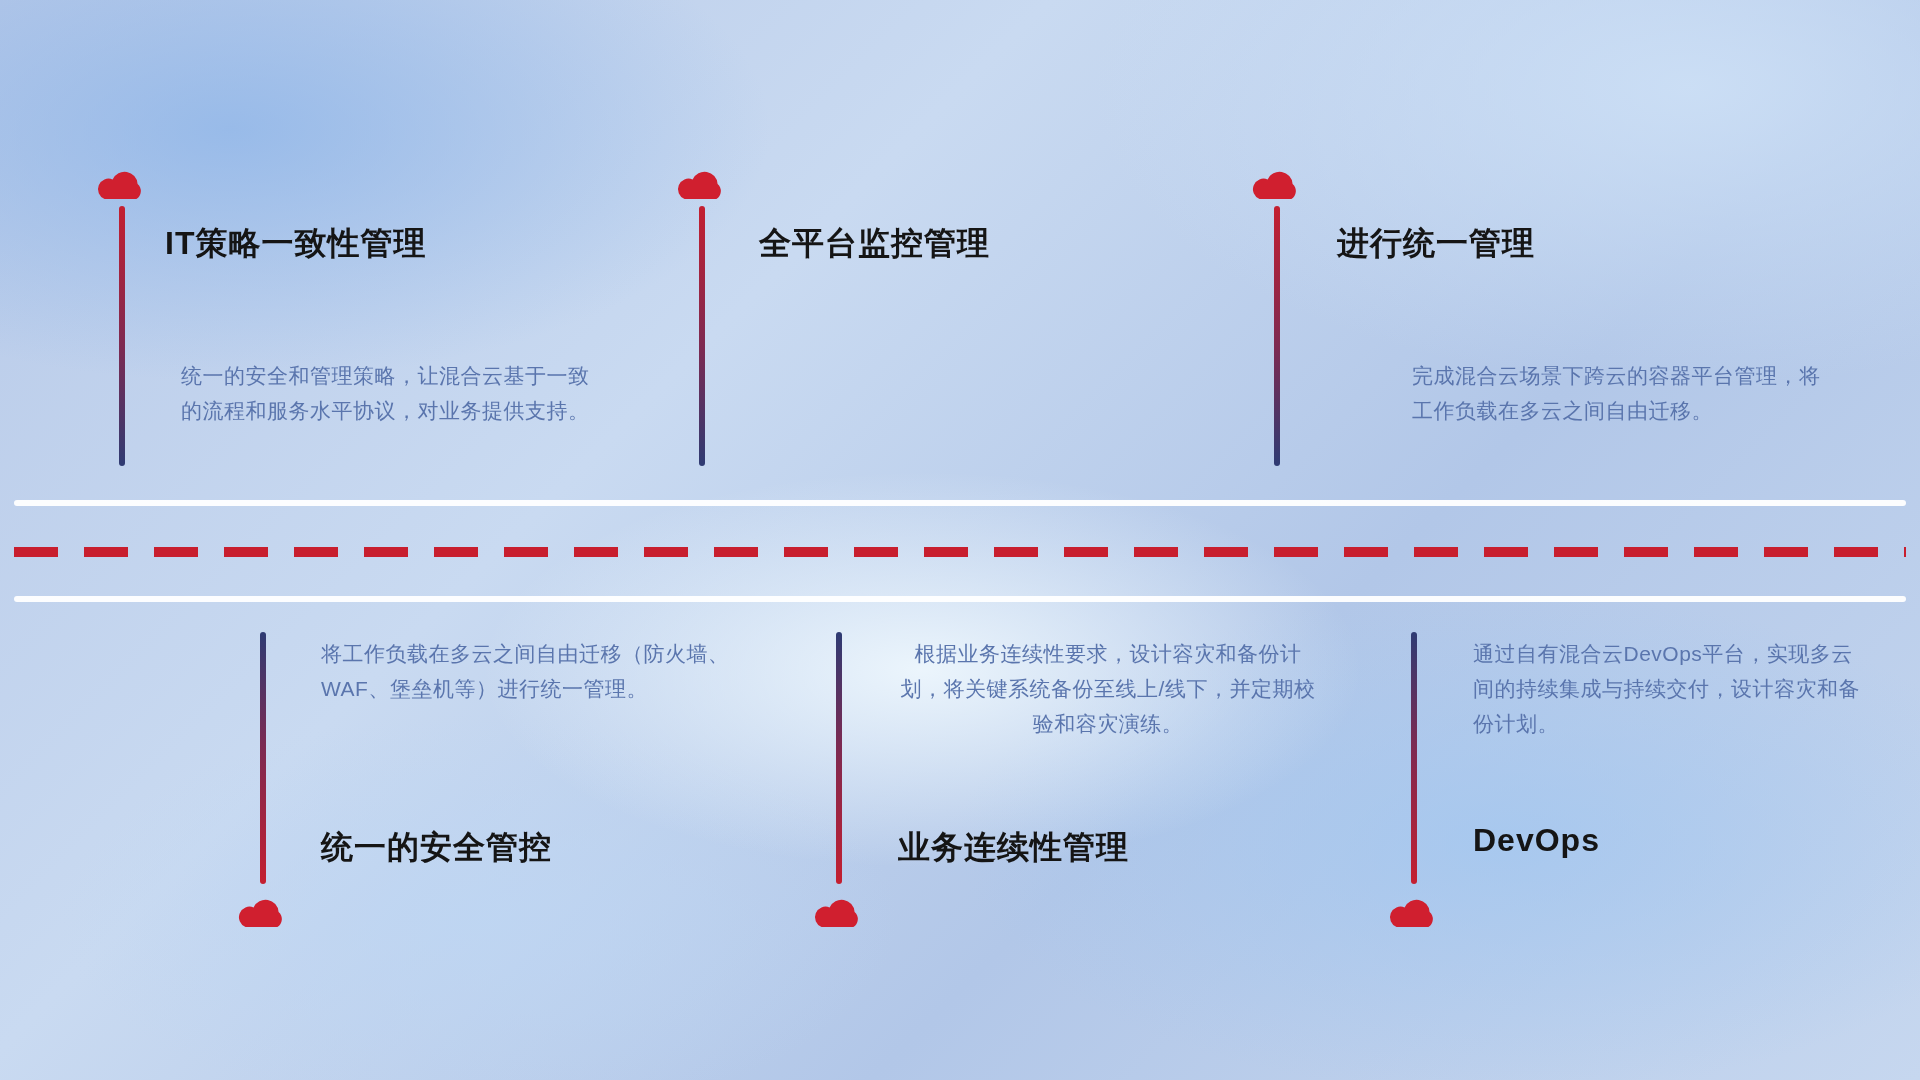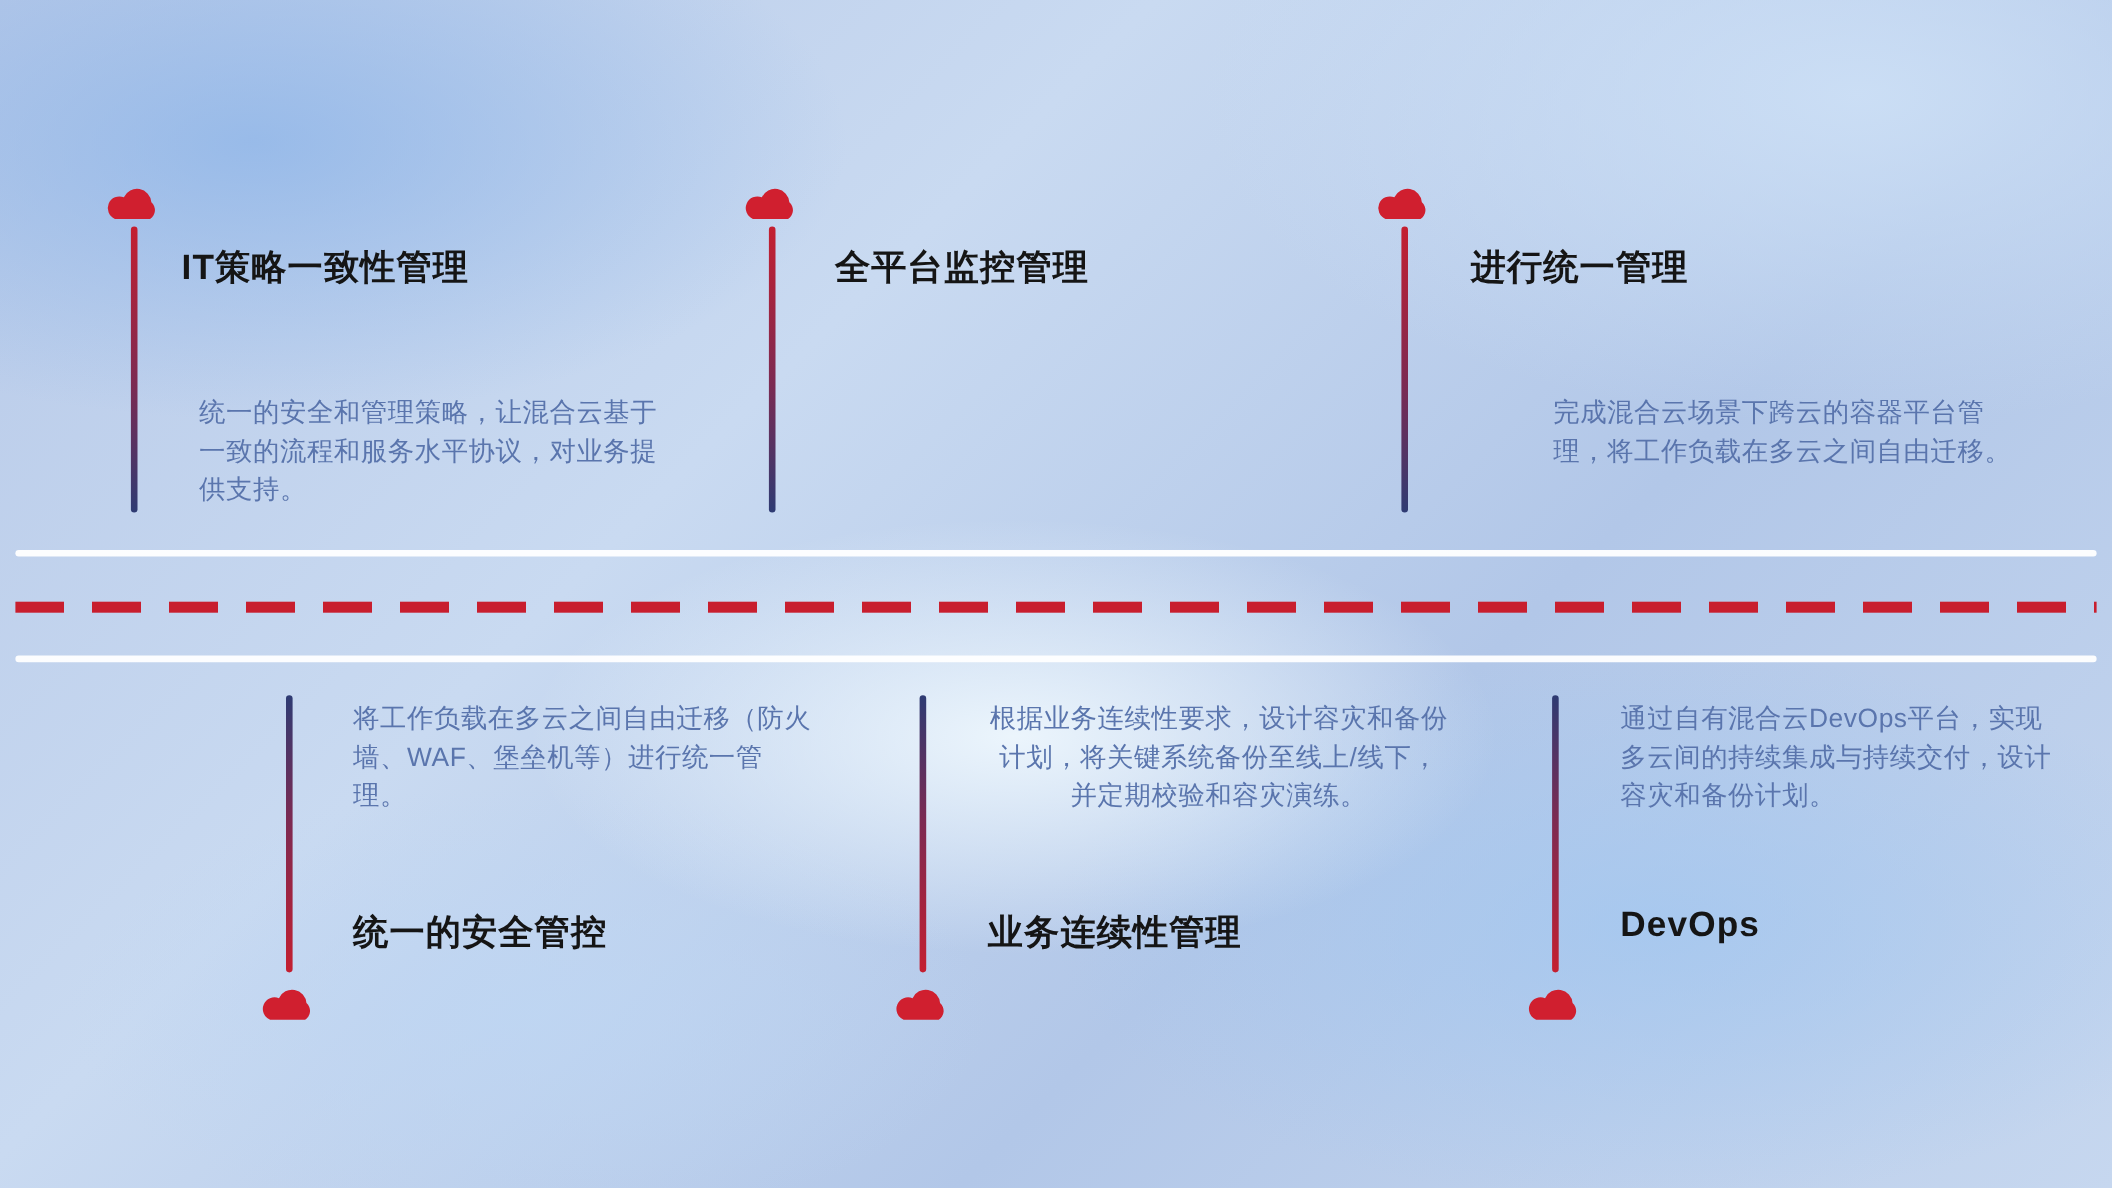--- a/index.html
+++ b/index.html
@@ -36,21 +36,21 @@
   .cloud{position:absolute;width:56px;height:40px;}
   .cloud svg{display:block;width:100%;height:100%;}
   .vline{position:absolute;width:6px;border-radius:3px;}
   .vline.down{background:linear-gradient(180deg,#c41f30 0%,#7c2a52 55%,#2e3b73 100%);}
   .vline.up{background:linear-gradient(180deg,#2e3b73 0%,#7c2a52 45%,#c41f30 100%);}
   .title{
     position:absolute;font-size:32px;font-weight:700;color:#151515;
     letter-spacing:1px;white-space:nowrap;
   }
   .desc{
-    position:absolute;font-size:24px;line-height:35px;color:#5a75ad;
+    position:absolute;font-size:21px;line-height:35px;color:#5a75ad;
     letter-spacing:0.5px;
   }
 
   
   #c1{left:94px;top:168px;} #l1{left:119px;top:206px;height:260px;}
   #t1{left:165px;top:222px;} #d1{left:181px;top:358px;width:420px;}
 
   #c2{left:674px;top:168px;} #l2{left:699px;top:206px;height:260px;}
   #t2{left:759px;top:222px;} #d2{left:759px;top:358px;width:462px;}
 

